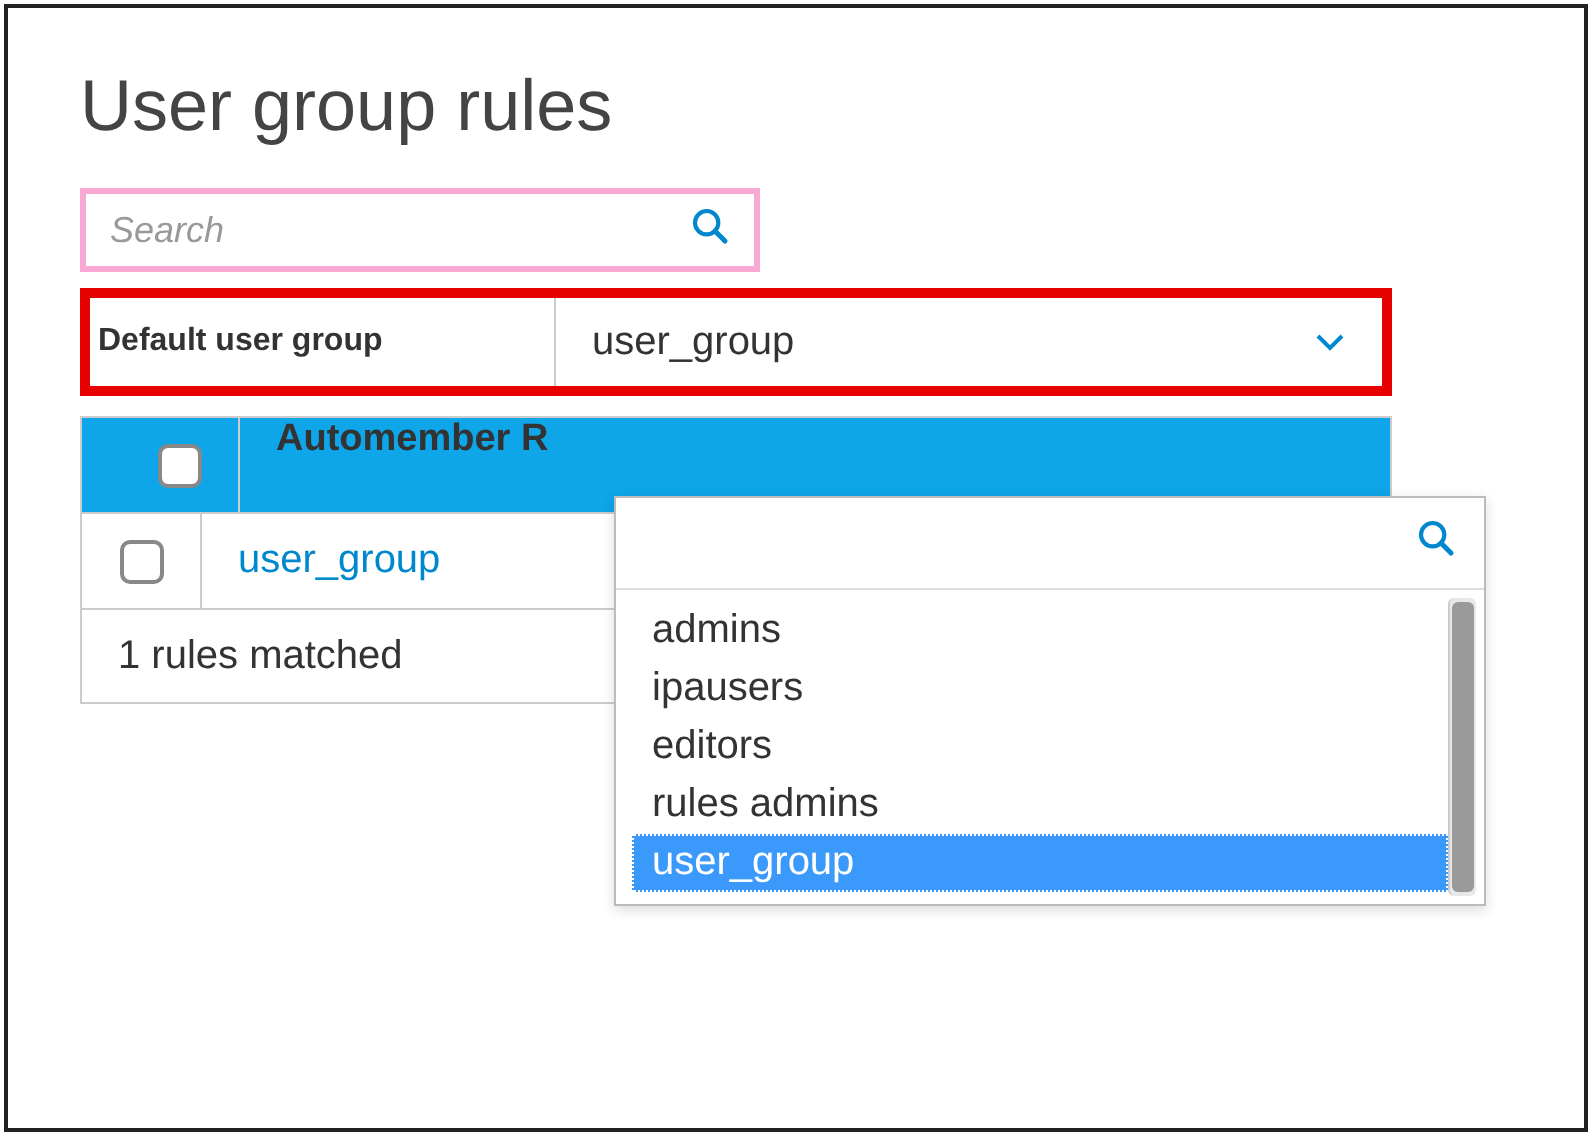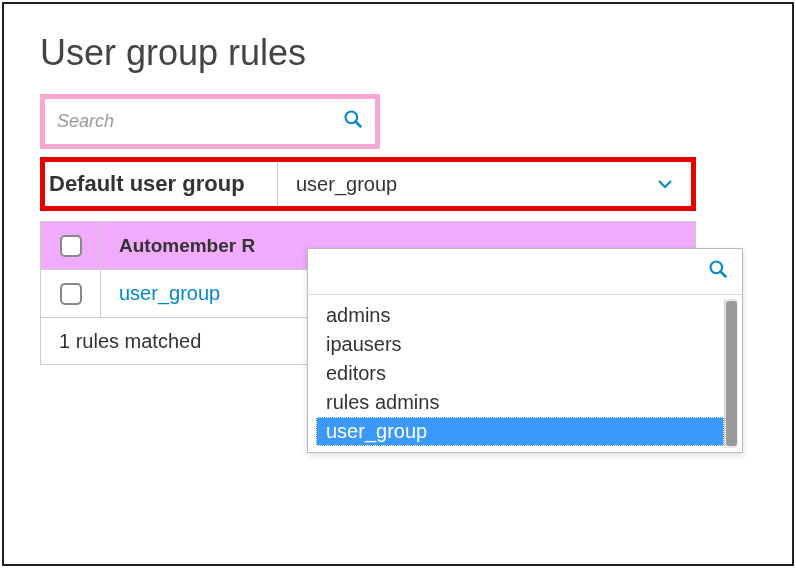--- a/index.html
+++ b/index.html
@@ -18,22 +18,22 @@
       position: relative;
     }
     .page-title {
       font-size: 36px;
       font-weight: 300;
       color: #444;
       margin-bottom: 20px;
     }
     .search-box {
       width: 340px;
-      height: 55px;
-      border: 5px solid #f9a8d4;
+      height: 42px;
+      border: 3px solid #f9a8d4;
       display: flex;
       align-items: center;
       padding: 0 12px;
       margin-bottom: 0;
     }
     .search-box input {
       flex: 1;
       border: none;
       outline: none;
       font-size: 18px;
@@ -49,21 +49,21 @@
     }
     .highlight-row {
       border: 5px solid #e60000;
       display: flex;
       align-items: center;
       height: 54px;
       margin-top: 8px;
       width: 656px;
     }
     .highlight-label {
-      font-size: 22px;
+      font-size: 16px;
       font-weight: 600;
       color: #333;
       padding-left: 4px;
       width: 232px;
     }
     .dropdown-trigger {
       flex: 1;
       height: 100%;
       border-left: 1px solid #ccc;
       display: flex;
@@ -78,24 +78,24 @@
       color: #0088ce;
       font-size: 14px;
     }
     .table {
       margin-top: 10px;
       border: 1px solid #ccc;
       width: 656px;
     }
     .table-header {
       display: flex;
-      background: #f0abfc;
+      background: #0ea5e9;
       border-bottom: 1px solid #ccc;
       height: 48px;
-      align-items: center;
+      padding-left: 19px;
     }
     .checkbox-cell {
       width: 60px;
       display: flex;
       align-items: center;
       justify-content: center;
       border-right: 1px solid #ccc;
       height: 100%;
     }
     .checkbox {

